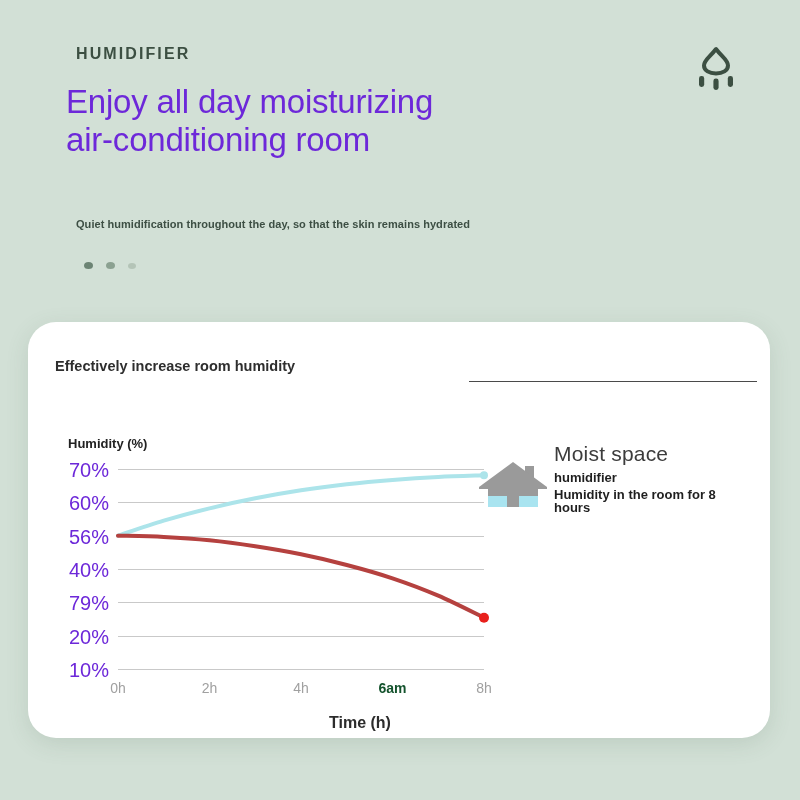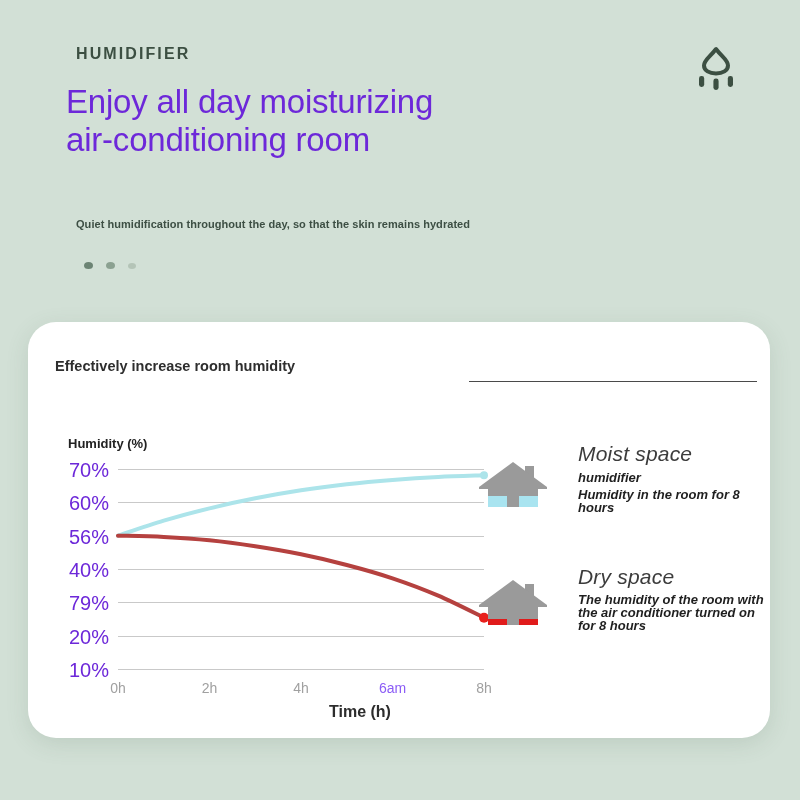--- a/index.html
+++ b/index.html
@@ -150,45 +150,44 @@
     height: 22px;
   }
   .xtick {
     position: absolute;
     transform: translateX(-50%);
     font-size: 14px;
     color: #a0a0a0;
     white-space: nowrap;
   }
   .xtick.accent {
-    color: #8b5cf6;
-    font-weight: 400;
+    color: #14532d;
+    font-weight: 700;
   }
   .x-axis-label {
     position: absolute;
-    left: 289px; top: 281px;
+    left: 289px; top: 292px;
     font-size: 16px;
     font-weight: 700;
     color: #2c2c2c;
     white-space: nowrap;
   }
 
   
   .legend {
     position: absolute;
     left: 448px; top: 120px;
     width: 290px;
   }
   .legend-item {
     position: relative;
     display: flex;
-    align-items: flex-end;
-    gap: 28px;
+    align-items: flex-start;
+    gap: 4px;
     margin-bottom: 46px;
-    font-style: italic;
   }
   .legend-icon {
     flex: 0 0 auto;
     width: 74px; height: 58px;
     margin-top: 14px;
   }
   .legend-text { padding-top: 0; }
   .legend-title {
     font-size: 21px;
     color: #3c3c3c;
@@ -302,30 +301,15 @@
           <rect x="31" y="38" width="12" height="13" fill="#9a9a9a"></rect>
         </svg>
       </div>
       <div class="legend-text">
         <div class="legend-title">Moist space</div>
         <div class="legend-sub">humidifier</div>
         <div class="legend-desc">Humidity in the room for 8 hours</div>
       </div>
     </div>
 
-    <div class="legend-item">
-      <div class="legend-icon">
-        <svg viewBox="0 0 74 58" width="74" height="58">
-          <rect x="49" y="10" width="9" height="16" fill="#9a9a9a"></rect>
-          <path d="M3 31 L37 6 L71 31 L71 33 L3 33 Z" fill="#9a9a9a"></path>
-          <path d="M12 33 L62 33 L62 51 L12 51 Z" fill="#9a9a9a"></path>
-          <rect x="12" y="45" width="50" height="6" fill="#e01b1b"></rect>
-          <rect x="31" y="38" width="12" height="13" fill="#9a9a9a"></rect>
-        </svg>
-      </div>
-      <div class="legend-text">
-        <div class="legend-title">Dry space</div>
-        <div class="legend-desc">The humidity of the room with the air conditioner turned on for 8 hours</div>
-      </div>
-    </div>
 
   </div>
 </div>
 
 </body></html>

